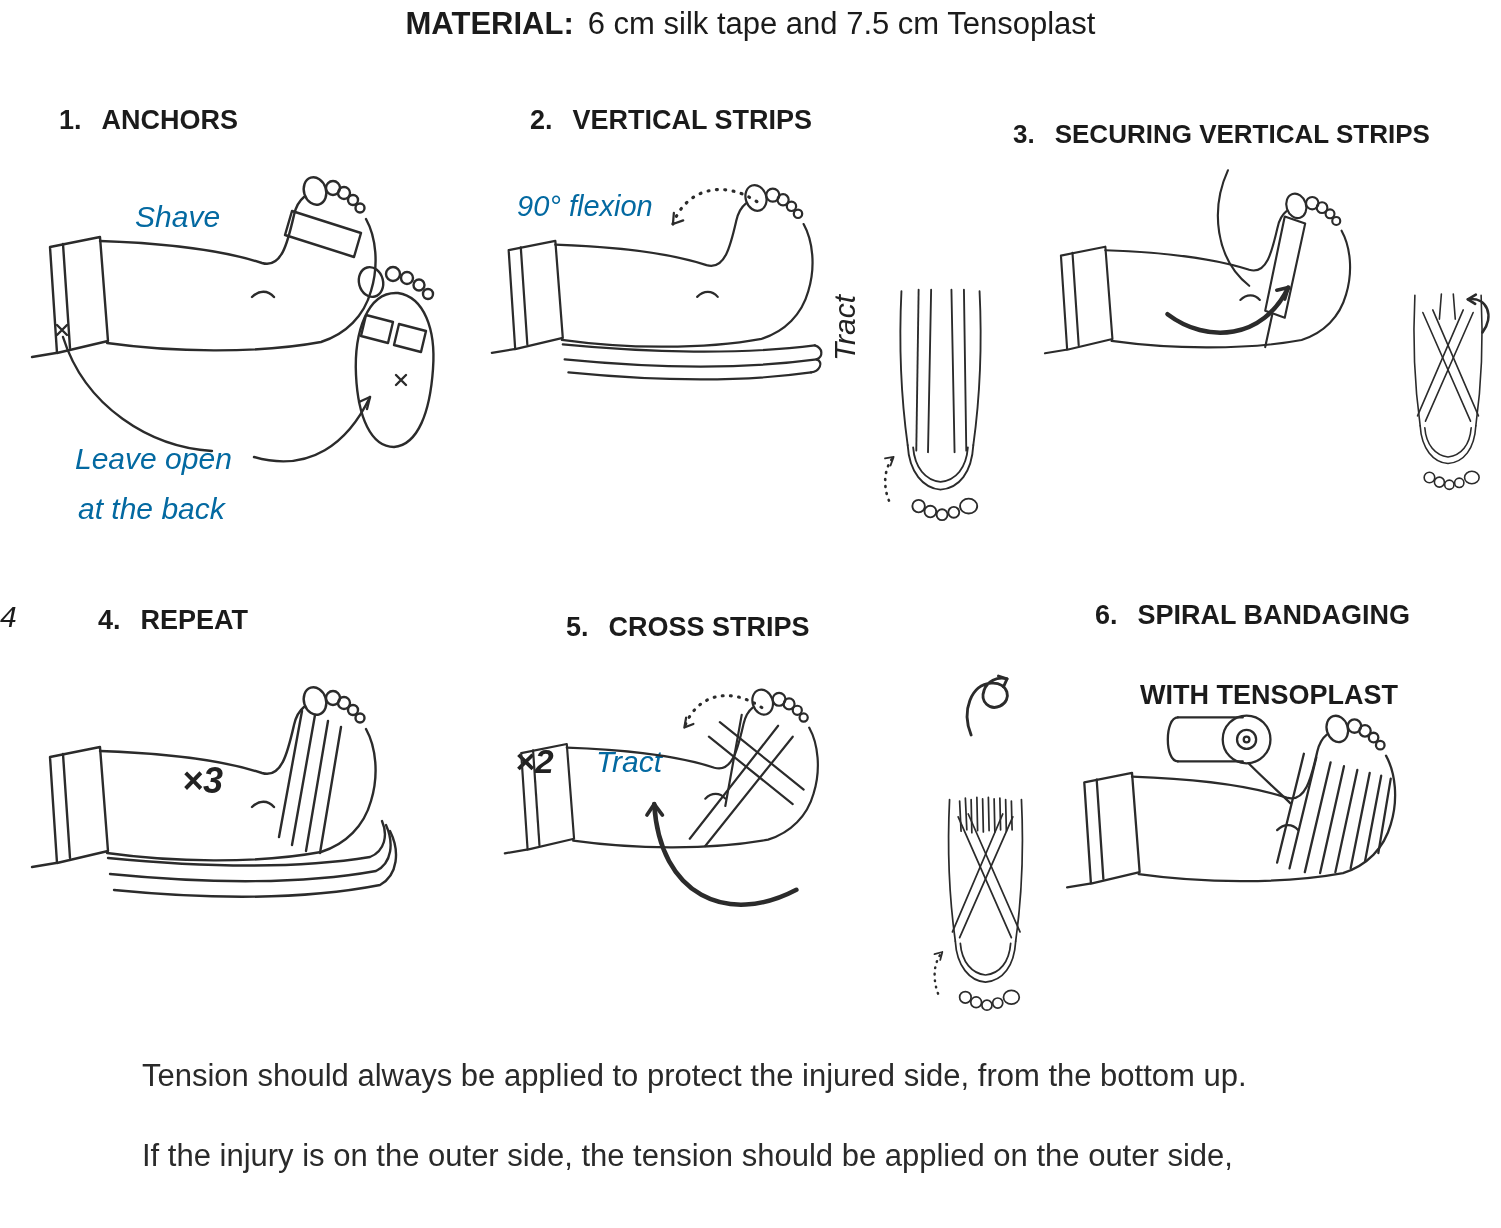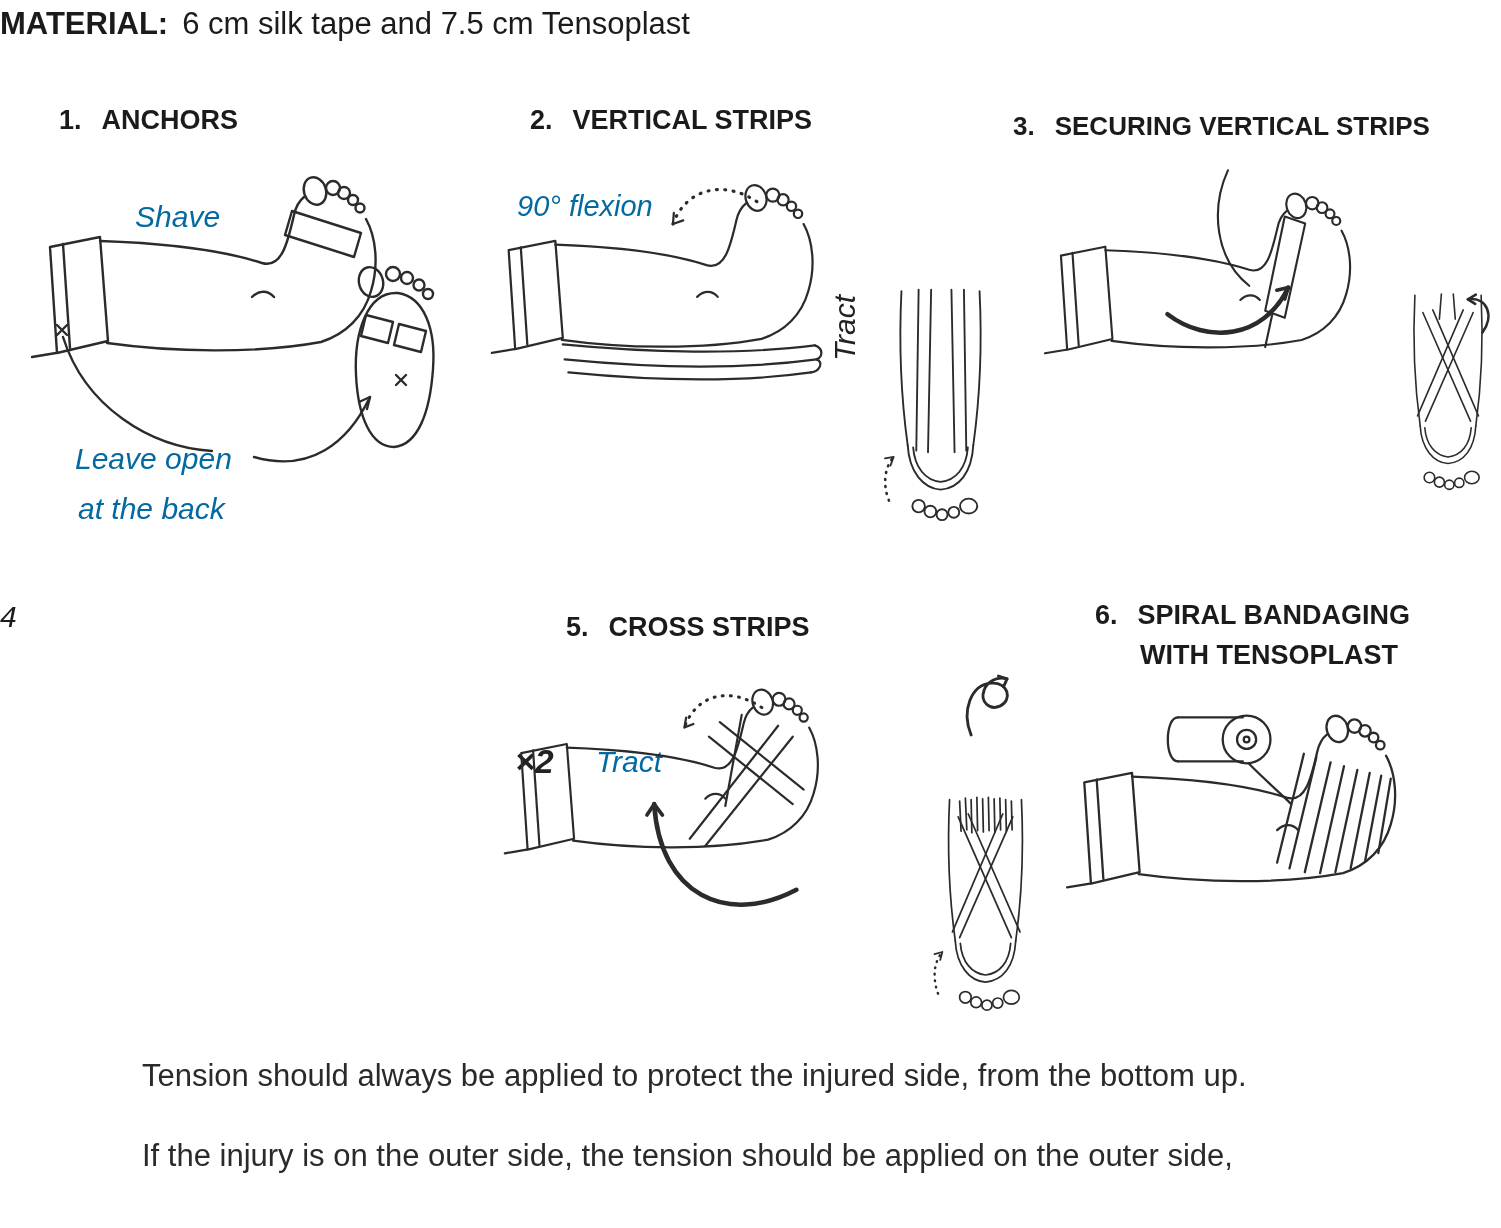--- a/index.html
+++ b/index.html
@@ -1,25 +1,25 @@
 <!DOCTYPE html>
 <html><head>
 <meta charset="utf-8">
 <style>
   html,body { margin:0; padding:0; background:#ffffff; }
   body { font-family:"Liberation Sans", sans-serif; color:#1b1b1b; }
   .page { position:relative; width:1501px; height:1228px; background:#ffffff; overflow:hidden; }
 
-  .material { position:absolute; top:6px; left:0; width:100%; font-size:31px; }
+  .material { position:absolute; top:6px; left:0; width:100%; text-align:center; font-size:31px; }
   .material .mat-bold { font-weight:700; margin-right:14px; }
 
   .cell { position:absolute; }
   .step-head { position:absolute; font-weight:700; font-size:27px; white-space:nowrap; }
   .step-head .num { display:inline-block; margin-right:20px; }
-  .step-head-line2 { position:absolute; font-weight:700; font-size:27px; white-space:nowrap; }
+  .step-head-line2 { position:absolute; font-weight:700; font-size:27px; white-space:nowrap;margin-top:40px; }
 
   .label { position:absolute; font-style:italic; font-size:30px; white-space:nowrap; color:#0369a1; }
   .times { position:absolute; font-weight:700; font-style:italic; font-size:36px; color:#222; }
   .vlabel { position:absolute; writing-mode:vertical-rl; transform:rotate(180deg); font-style:italic; font-size:30px; color:#222; }
 
   .note { position:absolute; left:142px; font-size:31px; color:#2a2a2a; white-space:nowrap; }
   .edge4 { position:absolute; left:0; top:600px; font-size:30px; font-style:italic; }
 
   svg { overflow:visible; }
   .ink { stroke:#2b2b2b; fill:none; stroke-width:2.4px; stroke-linecap:round; stroke-linejoin:round; }
@@ -122,21 +122,21 @@
         <path d="M68,6 L64,214"></path>
         <path d="M94,6 L98,214"></path>
         <path d="M110,6 L113,212"></path>
         <path class="dotted" d="M14,276 C6,256 8,234 20,220"></path>
         <path d="M20,220 l -11,2 M20,220 l -4,11"></path>
       </g>
     </svg>
   </div>
 
   <div class="cell" style="left:1003px; top:95px; width:498px; height:480px;">
-    <div class="step-head" style="left:10px; top:16px; font-size:26px;">
+    <div class="step-head" style="left:10px; top:24px; font-size:26px;">
       <span class="num">3.</span><span>SECURING VERTICAL STRIPS</span>
     </div>
     <svg style="position:absolute; left:40px; top:70px;" width="400" height="373" viewBox="0 0 450 420">
       <g class="ink">
         <use href="#leg-base"></use>
         <path d="M272,58 L295,66 L272,172 L250,164 Z"></path>
         <path d="M258,168 L250,205"></path>
         <path d="M208,6 C188,50 194,106 232,136"></path>
         <path class="thick" d="M140,168 C185,202 248,196 276,138"></path>
         <path class="mid" d="M276,138 l -13,3 M276,138 l -4,13"></path>
@@ -150,20 +150,38 @@
         <path d="M42,34 L114,198"></path>
         <path d="M57,30 L126,190"></path>
         <path d="M118,34 L46,198"></path>
         <path d="M103,30 L34,190"></path>
         <path class="mid" d="M132,64 C150,40 140,10 110,14"></path>
         <path class="mid" d="M110,14 l 12,-7 M110,14 l 11,7"></path>
       </g>
     </svg>
   </div>
 
+  <div class="cell" style="left:30px; top:590px; width:455px; height:440px;">
+    <div class="step-head" style="left:68px; top:15px;">
+      <span class="num">4.</span><span>REPEAT</span>
+    </div>
+    <div class="times" style="left:152px; top:170px;">×3</div>
+    <svg style="position:absolute; left:0; top:65px;" width="450" height="420" viewBox="0 0 450 420">
+      <g class="ink">
+        <use href="#leg-base"></use>
+        <path d="M78,203 C170,212 266,214 340,202 C355,196 358,180 352,166"></path>
+        <path d="M80,219 C172,228 268,230 346,216 C362,208 364,188 356,170"></path>
+        <path d="M84,235 C176,244 268,246 350,230 C368,220 370,196 360,176"></path>
+        <path d="M272,56 L249,182"></path>
+        <path d="M285,60 L262,190"></path>
+        <path d="M298,66 L276,196"></path>
+        <path d="M311,72 L290,198"></path>
+      </g>
+    </svg>
+  </div>
 
   <div class="cell" style="left:498px; top:590px; width:575px; height:450px;">
     <div class="step-head" style="left:68px; top:22px;">
       <span class="num">5.</span><span>CROSS STRIPS</span>
     </div>
     <div class="times" style="left:17px; top:152px; font-size:34px;">×2</div>
     <div class="label" style="left:98px; top:155px;">Tract</div>
     <svg style="position:absolute; left:5px; top:70px;" width="410" height="383" viewBox="0 0 450 420">
       <g class="ink">
         <use href="#leg-base"></use>

